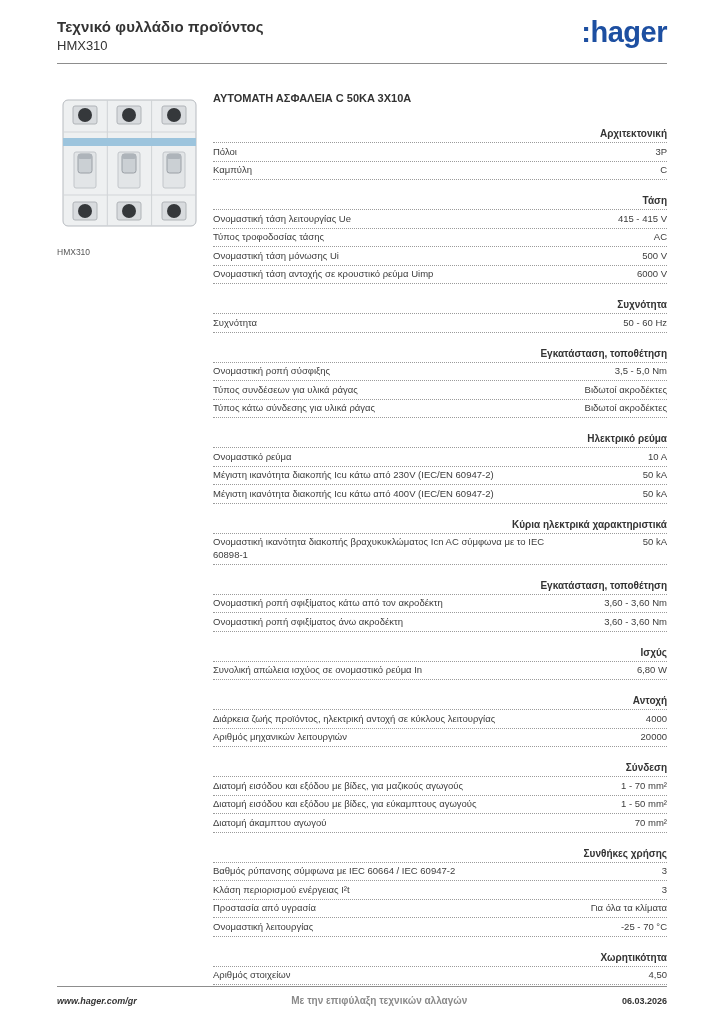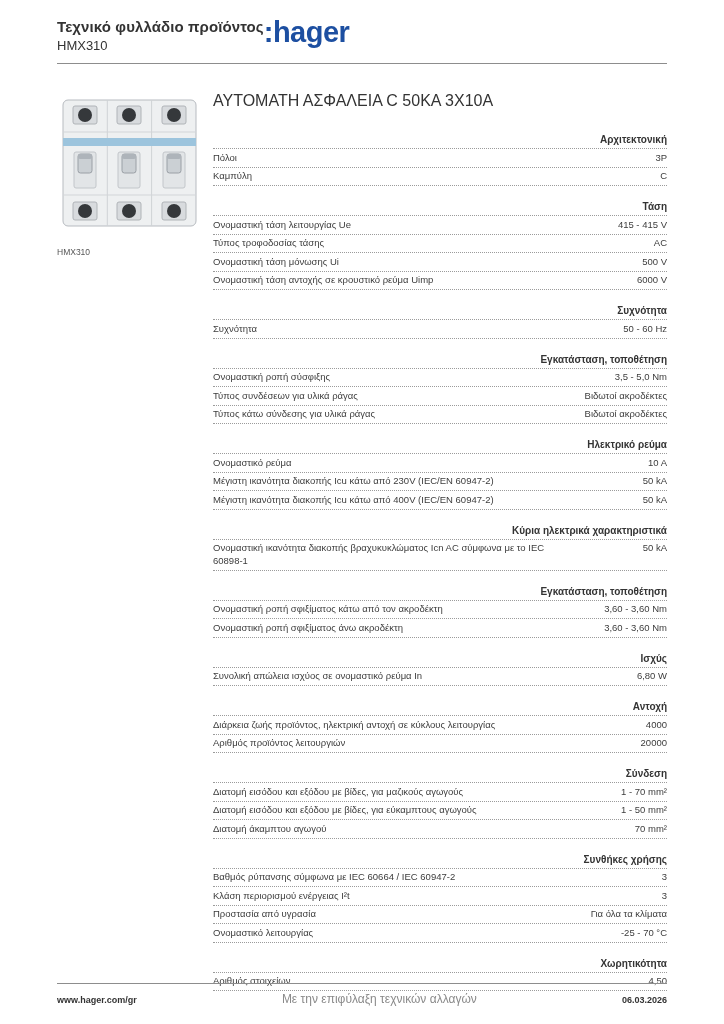--- a/index.html
+++ b/index.html
@@ -12,21 +12,21 @@
   .page {
     position: relative;
     width: 724px;
     height: 1024px;
     background: #ffffff;
     overflow: hidden;
   }
   
   .header {
     display: flex;
-    justify-content: flex-start;
+    justify-content: space-between;
     align-items: flex-start;
     padding: 18px 57px 0 57px;
   }
   .doc-title {
     font-size: 15px;
     font-weight: bold;
     color: #333333;
     letter-spacing: 0.1px;
   }
   .doc-code {
@@ -53,22 +53,22 @@
   }
   .left-col { width: 156px; flex: 0 0 156px; }
   .product-image { width: 145px; }
   .image-caption {
     font-size: 8.5px;
     color: #555555;
     margin-top: 6px;
   }
   .right-col { flex: 1; min-width: 0; }
   .product-name {
-    font-size: 16px;
-    font-weight: normal;
+    font-size: 11px;
+    font-weight: bold;
     color: #333333;
     margin-bottom: 22px;
   }
   .tech-title {
     font-size: 10.5px;
     font-weight: bold;
     color: #333333;
     margin-bottom: 2px;
   }
   .spec-section { margin-top: 13px; }
@@ -98,22 +98,22 @@
     left: 57px;
     right: 57px;
     bottom: 18px;
   }
   .footer-rule { border-bottom: 1px solid #8d8d8d; margin-bottom: 8px; }
   .footer-row {
     display: flex;
     justify-content: space-between;
     align-items: baseline;
   }
-  .footer-left { font-size: 9px; font-weight: bold; color: #333333; text-decoration: none; }
-  .footer-center { font-size: 12px; color: #8a8a8a; }
+  .footer-left { font-size: 9px; font-weight: bold; color: #333333; text-decoration: none; font-style: italic; }
+  .footer-center { font-size: 10px; color: #8a8a8a; font-weight: bold; }
   .footer-right { font-size: 9px; font-weight: bold; color: #333333; text-align: right; }
 </style>
 </head>
 <body>
 
 <div class="page">
 
   <div class="header">
     <div>
       <div class="doc-title">Τεχνικό φυλλάδιο προϊόντος</div>
@@ -299,21 +299,21 @@
 
   <div class="spec-section">
     <div class="section-title">Αντοχή</div>
     <div>
   <div class="spec-row">
     <div class="spec-label">Διάρκεια ζωής προϊόντος, ηλεκτρική αντοχή σε κύκλους λειτουργίας</div>
     <div class="spec-value">4000</div>
   </div>
 
   <div class="spec-row">
-    <div class="spec-label">Αριθμός προϊόντος λειτουργιών</div>
+    <div class="spec-label">Αριθμός μηχανικών λειτουργιών</div>
     <div class="spec-value">20000</div>
   </div>
 </div>
   </div>
 
   <div class="spec-section">
     <div class="section-title">Σύνδεση</div>
     <div>
   <div class="spec-row">
     <div class="spec-label">Διατομή εισόδου και εξόδου με βίδες, για μαζικούς αγωγούς</div>
@@ -345,21 +345,21 @@
     <div class="spec-label">Κλάση περιορισμού ενέργειας I²t</div>
     <div class="spec-value">3</div>
   </div>
 
   <div class="spec-row">
     <div class="spec-label">Προστασία από υγρασία</div>
     <div class="spec-value">Για όλα τα κλίματα</div>
   </div>
 
   <div class="spec-row">
-    <div class="spec-label">Ονομαστικό λειτουργίας</div>
+    <div class="spec-label">Ονομαστική λειτουργίας</div>
     <div class="spec-value">-25 - 70 °C</div>
   </div>
 </div>
   </div>
 
   <div class="spec-section">
     <div class="section-title">Χωρητικότητα</div>
     <div>
   <div class="spec-row">
     <div class="spec-label">Αριθμός στοιχείων</div>

